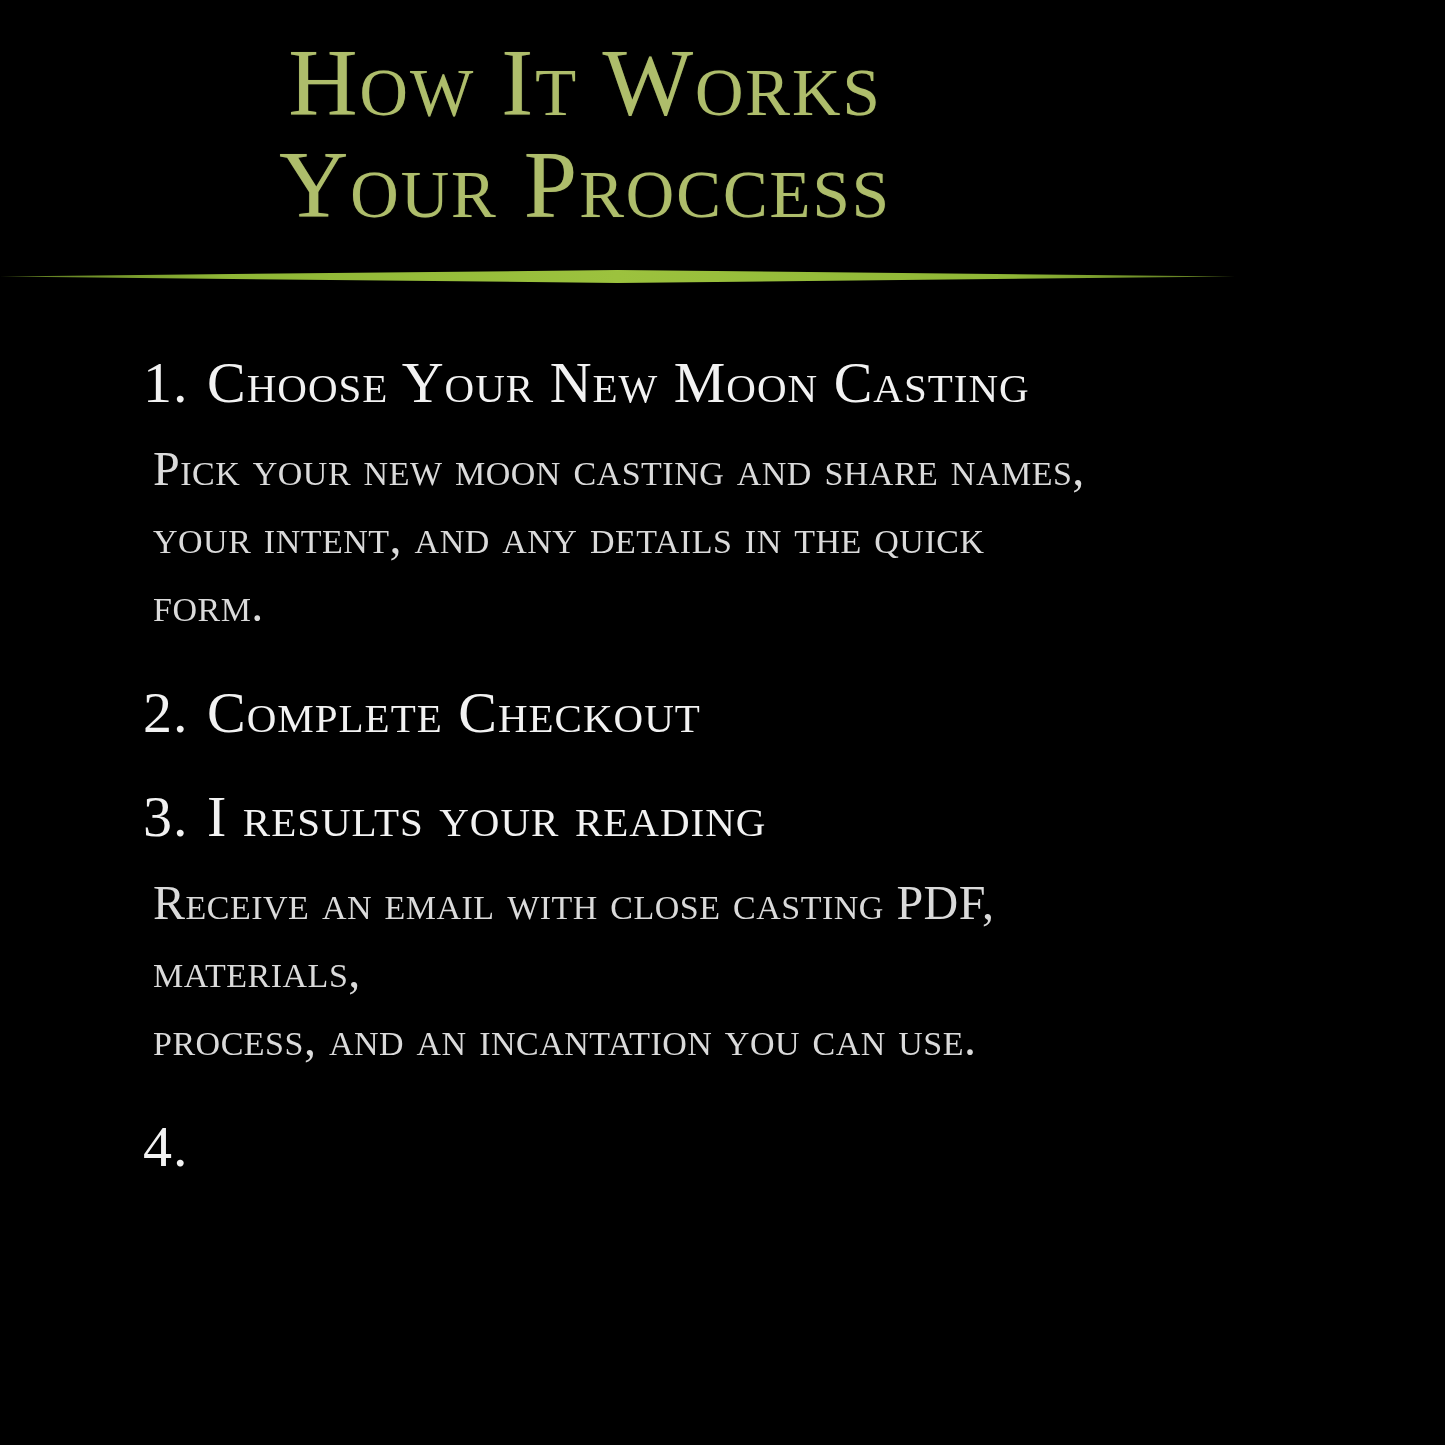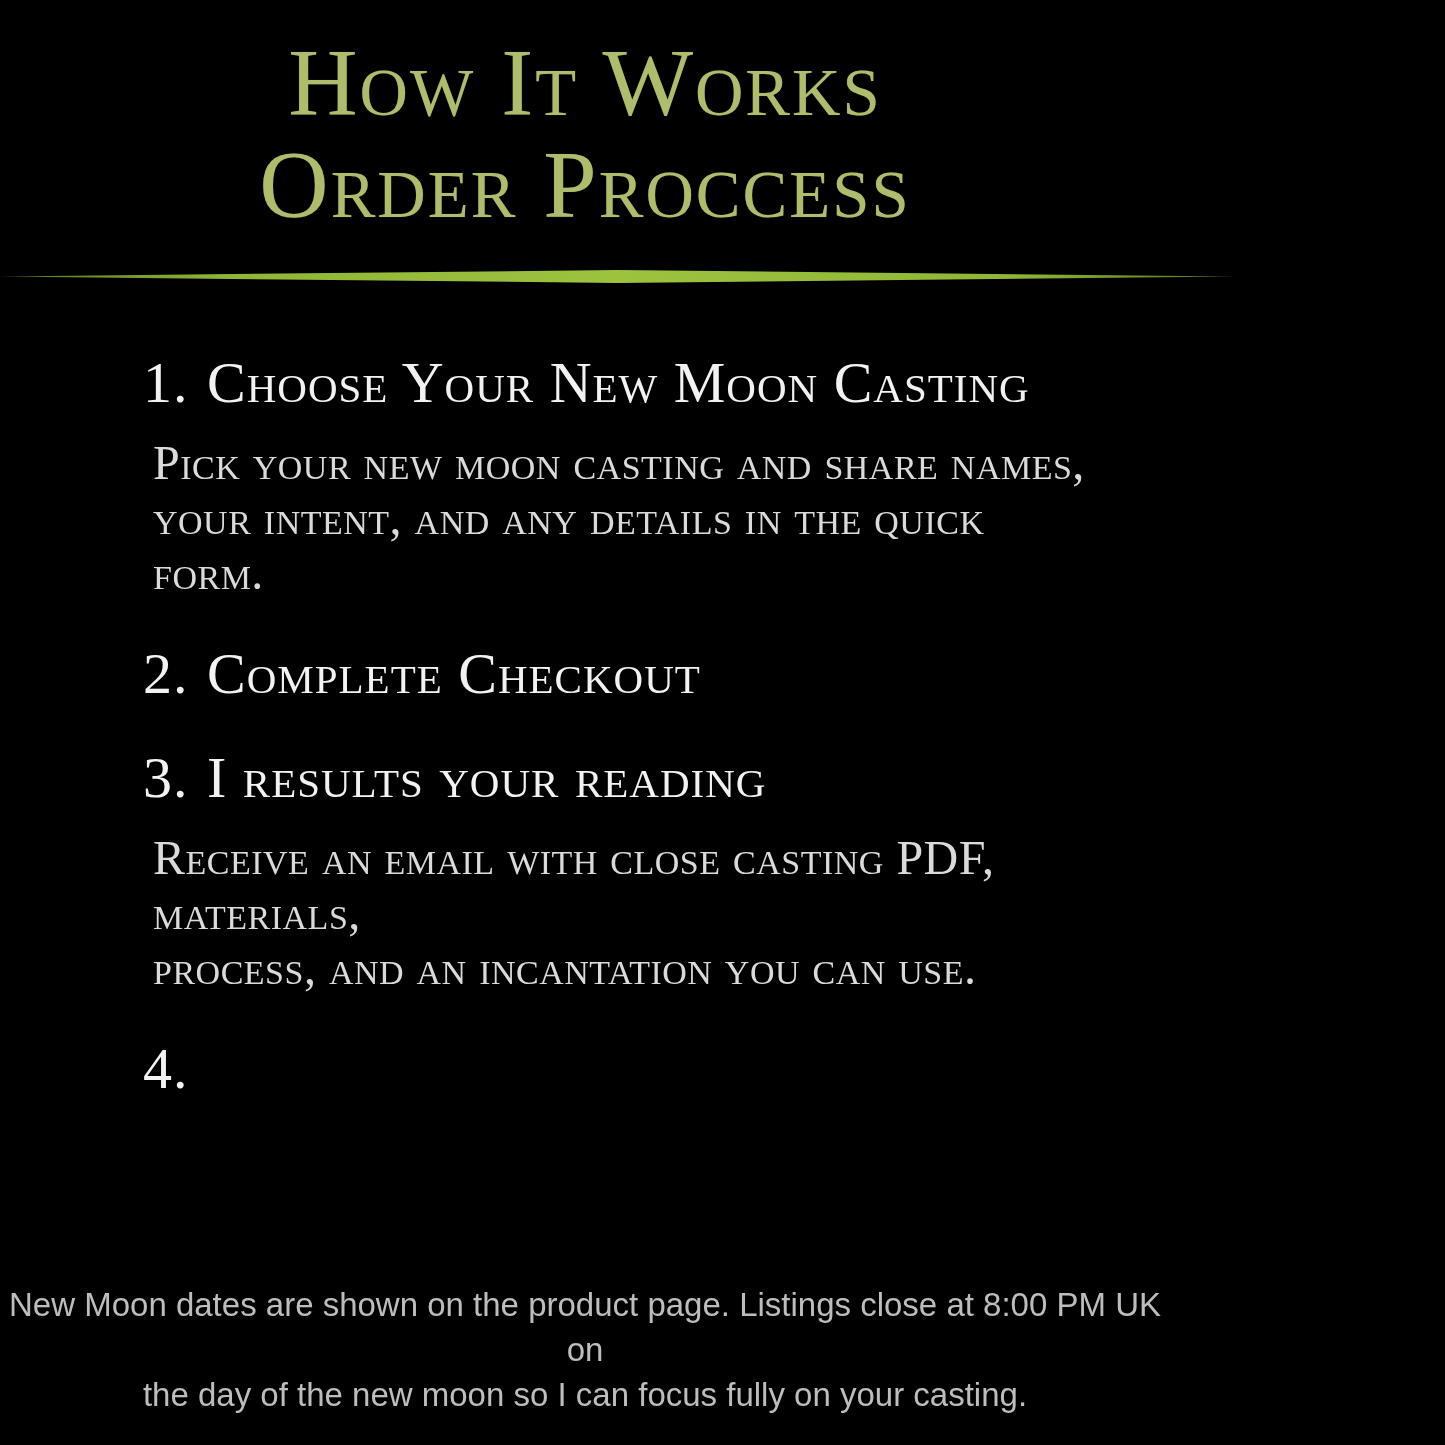--- a/index.html
+++ b/index.html
@@ -51,21 +51,21 @@
   }
   .step-number {
     flex: 0 0 64px;
     font-variant: normal;
   }
   .step-body {
     margin-left: 10px;
     margin-top: 22px;
     color: #dadada;
     font-size: 48px;
-    line-height: 55px;
+    line-height: 68px;
     font-variant: small-caps;
     letter-spacing: 0.5px;
     white-space: pre-line;
   }
   .footer-note {
     margin-top: auto;
     margin-bottom: 28px;
     text-align: center;
     color: #bdbdbd;
     font-family: "Liberation Sans", sans-serif;
@@ -74,21 +74,21 @@
     white-space: pre-line;
   }
 </style>
 </head>
 <body>
 
 <div class="page">
 
   <div class="title-block">
     <div>How It Works</div>
-    <div>Order Proccess</div>
+    <div>Your Proccess</div>
   </div>
 
   <div class="divider"></div>
 
   <div class="steps">
 
     <div class="step">
       <div class="step-heading">
         <span class="step-number">1.</span>
         <span class="step-title">Choose Your New Moon Casting</span>
@@ -114,16 +114,14 @@
     </div>
 
     <div class="step">
       <div class="step-heading">
         <span class="step-number">4.</span>
       </div>
     </div>
 
   </div>
 
-  <div class="footer-note">New Moon dates are shown on the product page. Listings close at 8:00 PM UK on
-the day of the new moon so I can focus fully on your casting.</div>
 
 </div>
 
 </body></html>

